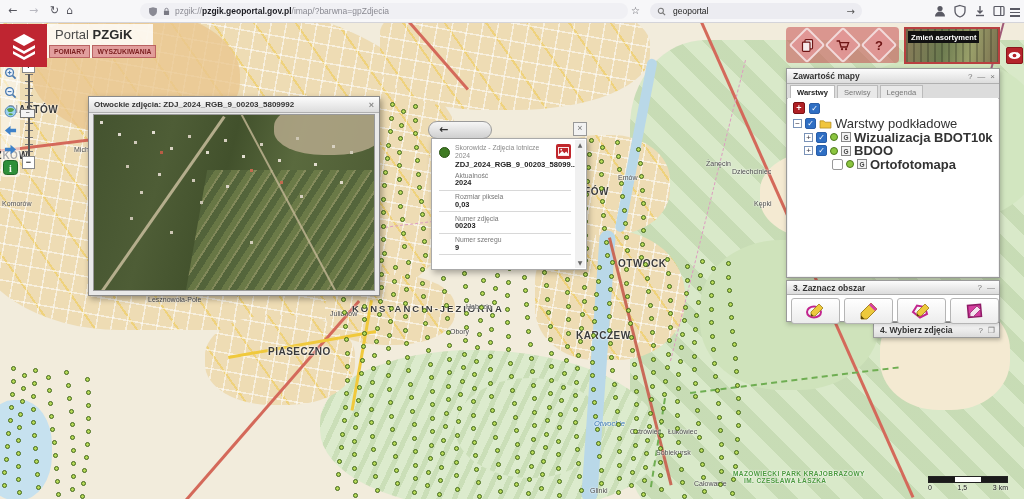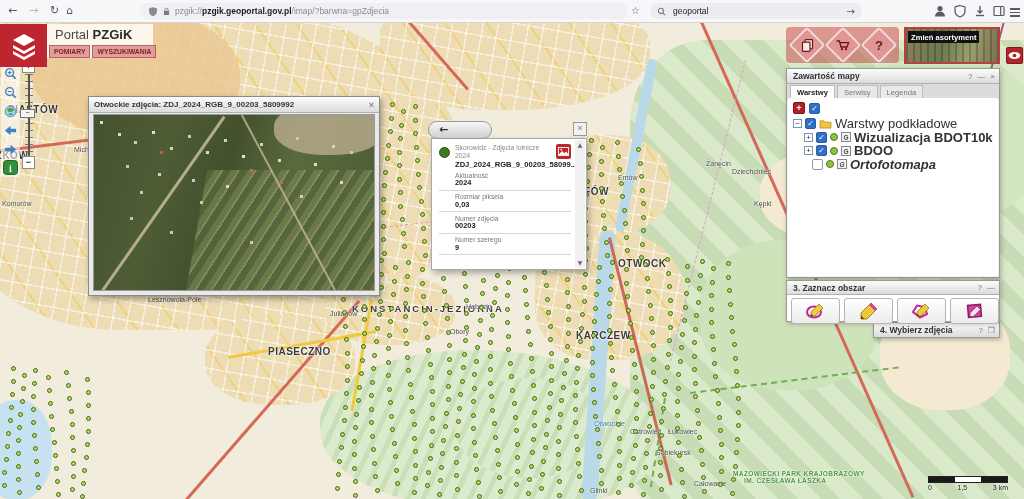--- a/index.html
+++ b/index.html
@@ -1053,21 +1053,21 @@
             <span class="gbox">G</span>
             <span class="tlabel b">Wizualizacja BDOT10k</span>
           </div>
           <div class="trow" style="padding-left: 16px;">
             <span class="expbox">+</span>
             <span class="cb on">✓</span>
             <span class="gdot"></span>
             <span class="gbox">G</span>
             <span class="tlabel b">BDOO</span>
           </div>
-          <div class="trow" style="padding-left: 12px; font-style: italic;">
+          <div class="trow" style="padding-left: 32px;">
             <span class="expspace"></span>
             <span class="cb"></span>
             <span class="gdot"></span>
             <span class="gbox">G</span>
             <span class="tlabel b">Ortofotomapa</span>
           </div>
         </div>
     </div>
   </div>
 

